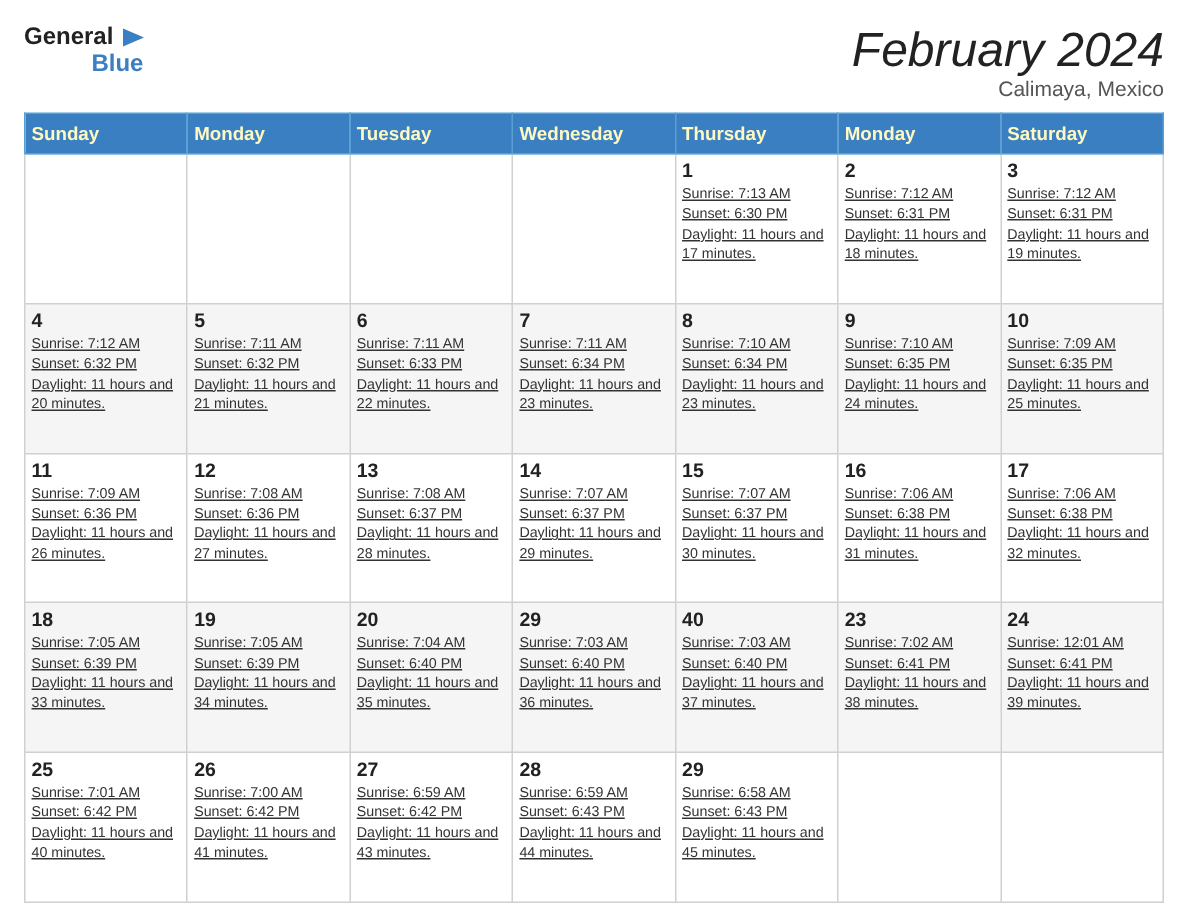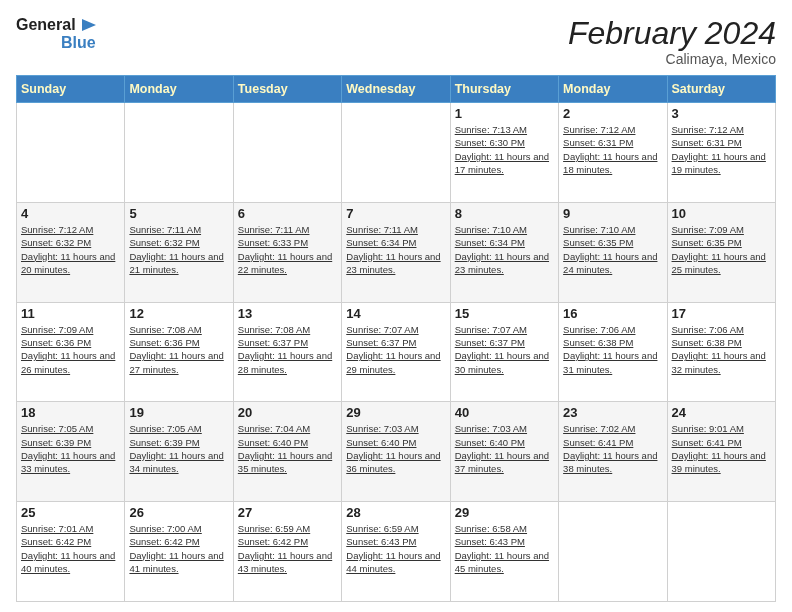--- a/index.html
+++ b/index.html
@@ -273,21 +273,21 @@
 Daylight: 11 hours and 37 minutes.</div>
           </td>
           <td>
             <span class="day-num">23</span>
             <div class="day-info">Sunrise: 7:02 AM
 Sunset: 6:41 PM
 Daylight: 11 hours and 38 minutes.</div>
           </td>
           <td>
             <span class="day-num">24</span>
-            <div class="day-info">Sunrise: 9:01 AM
+            <div class="day-info">Sunrise: 12:01 AM
 Sunset: 6:41 PM
 Daylight: 11 hours and 39 minutes.</div>
           </td>
         </tr>
         <tr>
           <td>
             <span class="day-num">25</span>
             <div class="day-info">Sunrise: 7:01 AM
 Sunset: 6:42 PM
 Daylight: 11 hours and 40 minutes.</div>

